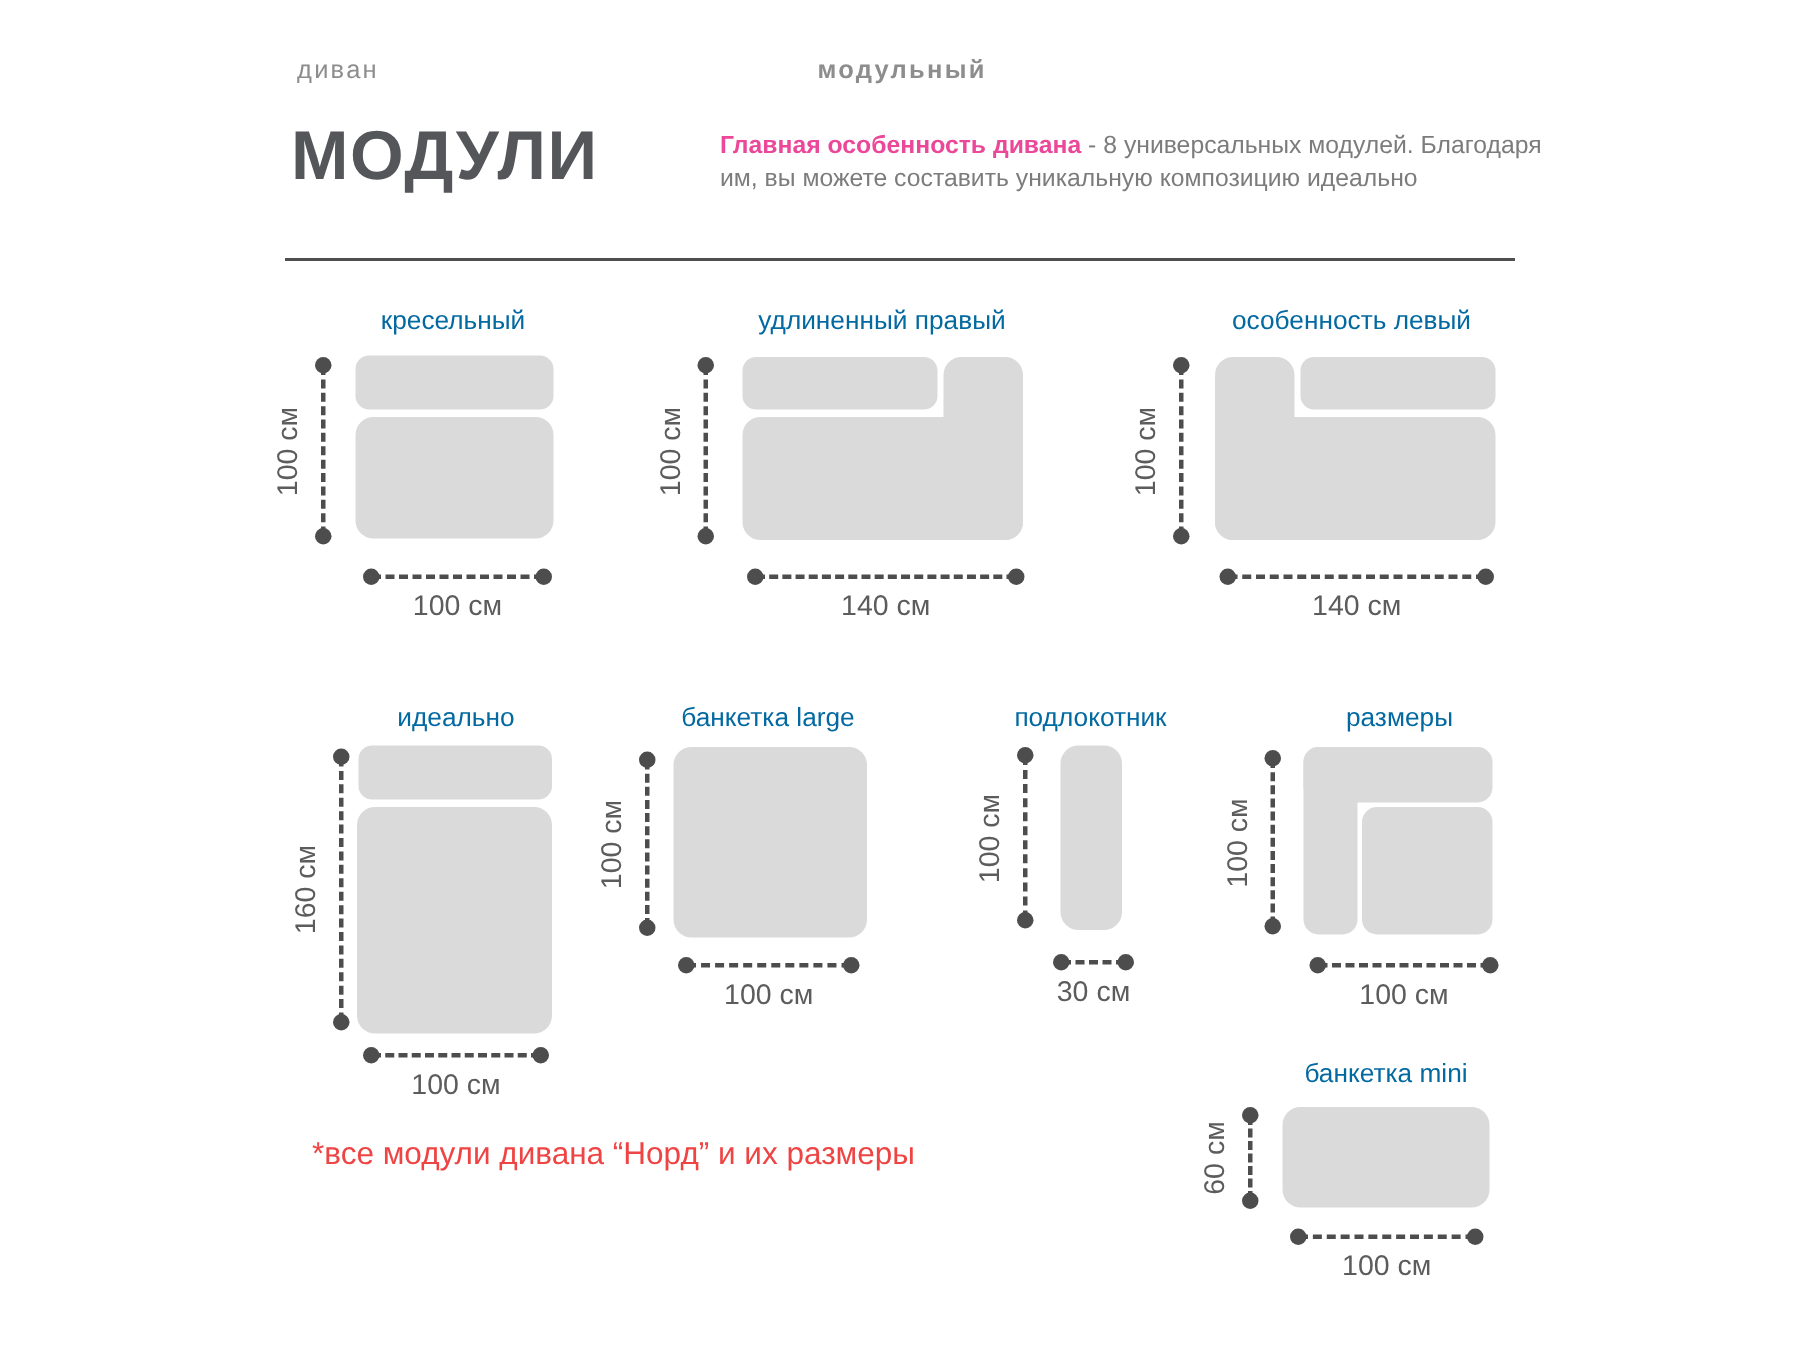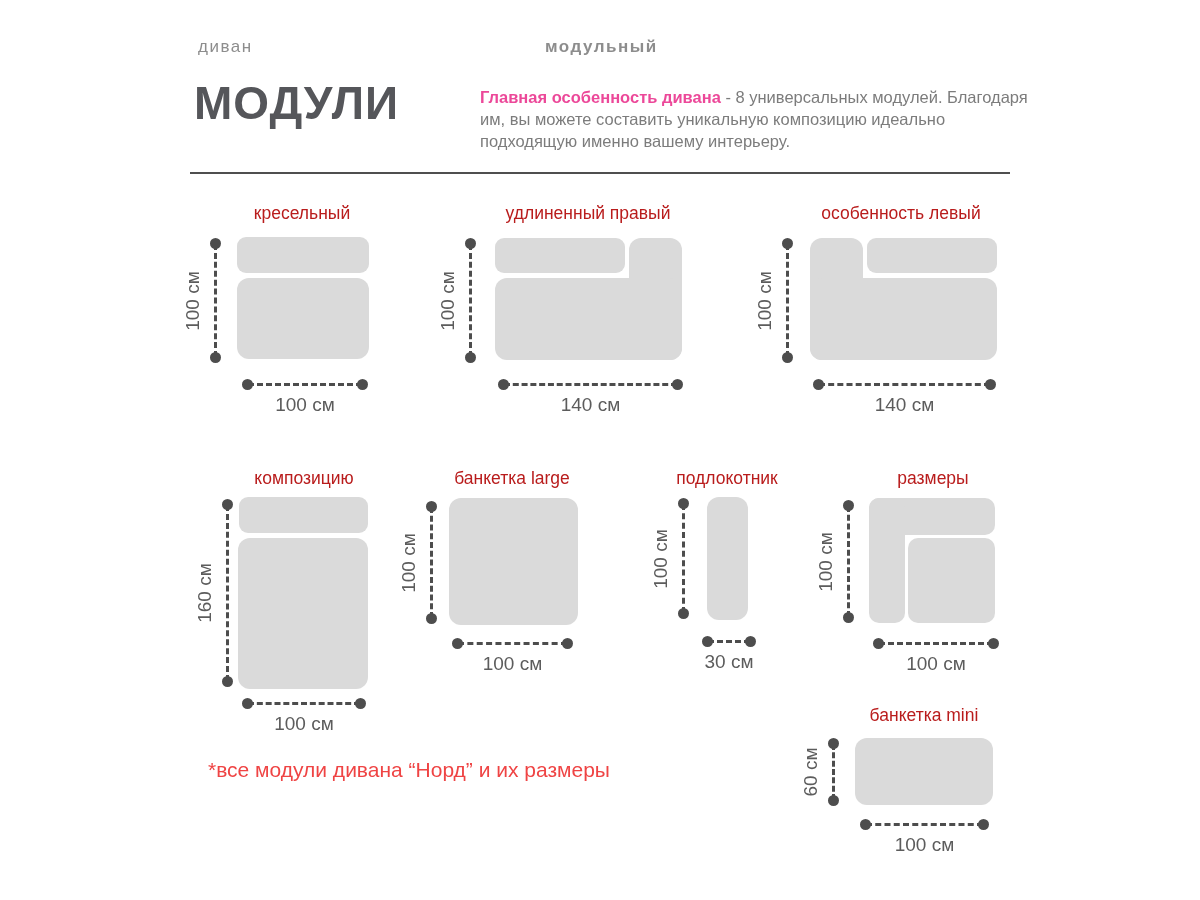--- a/index.html
+++ b/index.html
@@ -6,21 +6,21 @@
   .page{position:relative;width:1200px;height:900px;background:#ffffff;
         font-family:"Liberation Sans",sans-serif;overflow:hidden;}
 
   .hdr-label{position:absolute;font-size:17px;color:#8d8d8d;letter-spacing:1.5px;}
   .big-title{position:absolute;font-size:46px;font-weight:700;color:#55565a;letter-spacing:1px;}
   .desc{position:absolute;font-size:16.5px;line-height:22px;color:#7c7c7c;}
   .desc .bold{font-weight:700;color:#ec4899;}
   .divider{position:absolute;height:2px;background:#4f4f4f;}
 
   .module-title{position:absolute;transform:translateX(-50%);font-size:17.5px;
-                color:#b91c1c;white-space:nowrap;}
+                color:#0369a1;white-space:nowrap;}
   .shape{position:absolute;background:#dadada;}
 
   .vdim,.hdim{position:absolute;}
   .dot{position:absolute;width:11px;height:11px;border-radius:50%;background:#4d4d4d;}
   .vdim{width:11px;}
   .vdim .line{position:absolute;left:4px;top:6px;bottom:6px;width:0;border-left:3px dashed #4d4d4d;}
   .vdim .dot.t{top:0;left:0;}
   .vdim .dot.b{bottom:0;left:0;}
   .vlabel{position:absolute;left:-17px;top:50%;transform:translate(-50%,-50%) rotate(-90deg);
           font-size:19px;color:#5c5c5c;white-space:nowrap;}
@@ -39,21 +39,20 @@
 <div class="page">
 
   <div class="hdr-label" style="left:198px;top:37px;">диван</div>
   <div class="hdr-label" style="left:545px;top:37px;font-weight:bold;">модульный</div>
 
   <div class="big-title" style="left:194px;top:76px;">МОДУЛИ</div>
 
   <div class="desc" style="left:480px;top:86px;width:560px;">
     <span class="bold">Главная особенность дивана</span><span> - 8 универсальных модулей. Благодаря</span><br>
     <span>им,  вы можете составить уникальную композицию идеально</span><br>
-    <span>подходящую именно вашему интерьеру.</span>
   </div>
 
   <div class="divider" style="left:190px;top:172px;width:820px;"></div>
 
   <div>
     <div class="module-title" style="left:302px;top:203px;">кресельный</div>
     <div class="shape" style="left:237px;top:237px;width:132px;height:36px;border-radius:9px;"></div>
     <div class="shape" style="left:237px;top:278px;width:132px;height:81px;border-radius:12px;"></div>
     <div class="vdim" style="left:210px;top:238px;height:125px;">
       <div class="dot t"></div>
@@ -101,21 +100,21 @@
     </div>
     <div class="hdim" style="left:813px;top:379px;width:183px;">
       <div class="dot l"></div>
       <div class="line"></div>
       <div class="dot r"></div>
       <div class="hlabel">140 см</div>
     </div>
   </div>
 
   <div>
-    <div class="module-title" style="left:304px;top:468px;">композицию</div>
+    <div class="module-title" style="left:304px;top:468px;">идеально</div>
     <div class="shape" style="left:239px;top:497px;width:129px;height:36px;border-radius:9px;"></div>
     <div class="shape" style="left:238px;top:538px;width:130px;height:151px;border-radius:12px;"></div>
     <div class="vdim" style="left:222px;top:499px;height:188px;">
       <div class="dot t"></div>
       <div class="line"></div>
       <div class="dot b"></div>
       <div class="vlabel">160 см</div>
     </div>
     <div class="hdim" style="left:242px;top:698px;width:124px;">
       <div class="dot l"></div>

